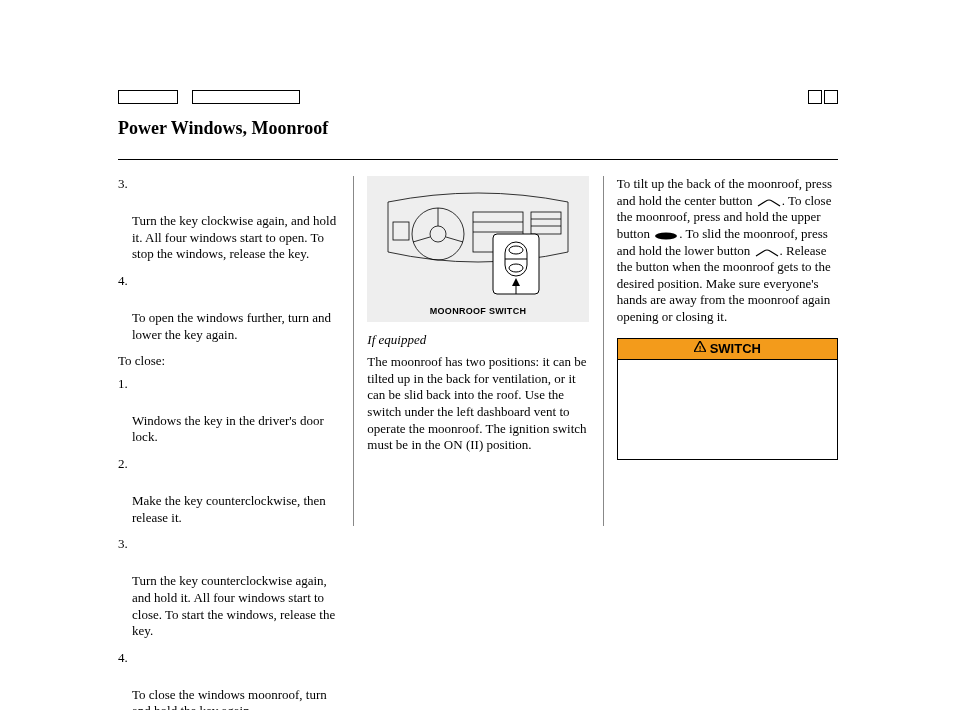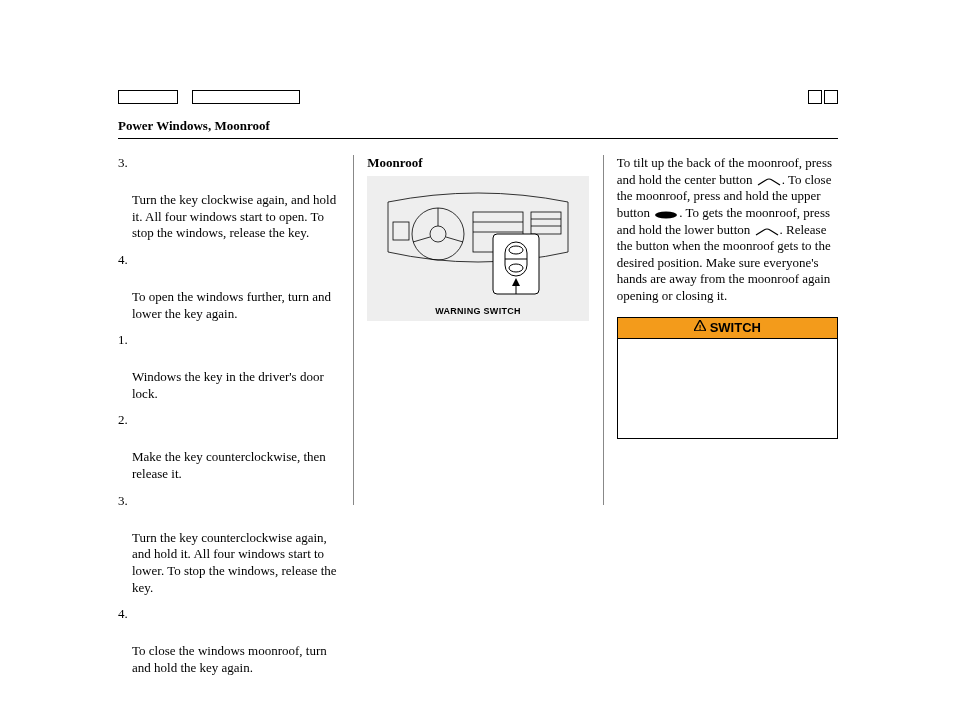--- a/index.html
+++ b/index.html
@@ -30,22 +30,22 @@
     border: 1px solid #000;
     height: 12px;
     vertical-align: top;
   }
   .crop-marks .b1 { width: 58px; }
   .crop-marks .b2 { width: 106px; margin-left: 10px; }
   .crop-marks .right { position: absolute; right: 0; top: 0; }
   .crop-marks .right .sq { display:inline-block; width:12px; height:12px; border:1px solid #000; margin-left:2px;}
   .title {
     font-weight: bold;
-    font-size: 13px;
-    padding-bottom: 4px;
+    font-size: 18px;
+    padding-bottom: 20px;
     border-bottom: 1px solid #000;
     margin-top: 28px;
   }
   .cols {
     display: flex;
     gap: 0;
     margin-top: 16px;
     font-size: 13px;
     line-height: 1.28;
   }
@@ -147,40 +147,40 @@
     <div class="col">
       <div class="numitem">
         <div class="n">3.</div>
         <div class="t">Turn the key clockwise again, and hold it. All four windows start to open. To stop the windows, release the key.</div>
       </div>
       <div class="numitem">
         <div class="n">4.</div>
         <div class="t">To open the windows further, turn and lower the key again.</div>
       </div>
 
+      <p>To close:</p>
       <div class="numitem">
         <div class="n">1.</div>
         <div class="t">Windows the key in the driver's door lock.</div>
       </div>
       <div class="numitem">
         <div class="n">2.</div>
         <div class="t">Make the key counterclockwise, then release it.</div>
       </div>
       <div class="numitem">
         <div class="n">3.</div>
-        <div class="t">Turn the key counterclockwise again, and hold it. All four windows start to lower. To stop the windows, release the key.</div>
+        <div class="t">Turn the key counterclockwise again, and hold it. All four windows start to close. To start the windows, release the key.</div>
       </div>
       <div class="numitem">
         <div class="n">4.</div>
         <div class="t">To close the windows moonroof, turn and hold the key again.</div>
       </div>
     </div>
 
     <div class="col sep">
-      <div class="subhead">Moonroof</div>
 
       <div class="figure">
         <svg width="190" height="120" viewBox="0 0 190 120">
 
           <g stroke="#000" stroke-width="0.8" fill="none">
 
             <path d="M5 20 Q95 2 185 20 L185 70 Q95 90 5 70 Z"></path>
 
             <circle cx="55" cy="52" r="26"></circle>
             <circle cx="55" cy="52" r="8"></circle>
@@ -206,37 +206,39 @@
             <ellipse cx="133" cy="68" rx="7" ry="4" fill="#fff"></ellipse>
 
             <line x1="122" y1="77" x2="144" y2="77"></line>
 
             <ellipse cx="133" cy="86" rx="7" ry="4" fill="#fff"></ellipse>
 
             <line x1="133" y1="112" x2="133" y2="98"></line>
             <polygon points="133,96 129,104 137,104" fill="#000" stroke="none"></polygon>
           </g>
         </svg>
-        <div class="figcap">WARNING SWITCH</div>
-      </div>
-
+        <div class="figcap">MOONROOF SWITCH</div>
+      </div>
+
+      <p class="italic">If equipped</p>
+      <p>The moonroof has two positions: it can be tilted up in the back for ventilation, or it can be slid back into the roof. Use the switch under the left dashboard vent to operate the moonroof. The ignition switch must be in the ON (II) position.</p>
     </div>
 
     <div class="col sep">
       <p>
         <span>To tilt up the back of the moonroof, press and hold the center button</span>
         <span class="inline-icon">
           <svg width="26" height="10" viewBox="0 0 26 10">
               <path d="M2 8 L10 3 Q13 1 16 3 L24 8" fill="none" stroke="#000" stroke-width="1.2"></path>
             </svg>
         </span><span>. To close the moonroof, press and hold the upper button </span><span class="inline-icon">
           <svg width="26" height="10" viewBox="0 0 26 10">
               <ellipse cx="13" cy="5" rx="11" ry="3.5" fill="#000"></ellipse>
             </svg>
-        </span><span>. To gets the moonroof, press and hold the lower button </span><span class="inline-icon">
+        </span><span>. To slid the moonroof, press and hold the lower button </span><span class="inline-icon">
           <svg width="26" height="10" viewBox="0 0 26 10">
               <path d="M2 8 L10 3 Q13 1 16 3 L24 8" fill="none" stroke="#000" stroke-width="1.2"></path>
             </svg>
         </span><span>. Release the button when the moonroof gets to the desired position. Make sure everyone's hands are away from the moonroof again opening or closing it.</span>
       </p>
 
       <div class="warnbox">
         <div class="warnhdr">
           <span class="tri">
             <svg width="12" height="11" viewBox="0 0 12 11">

